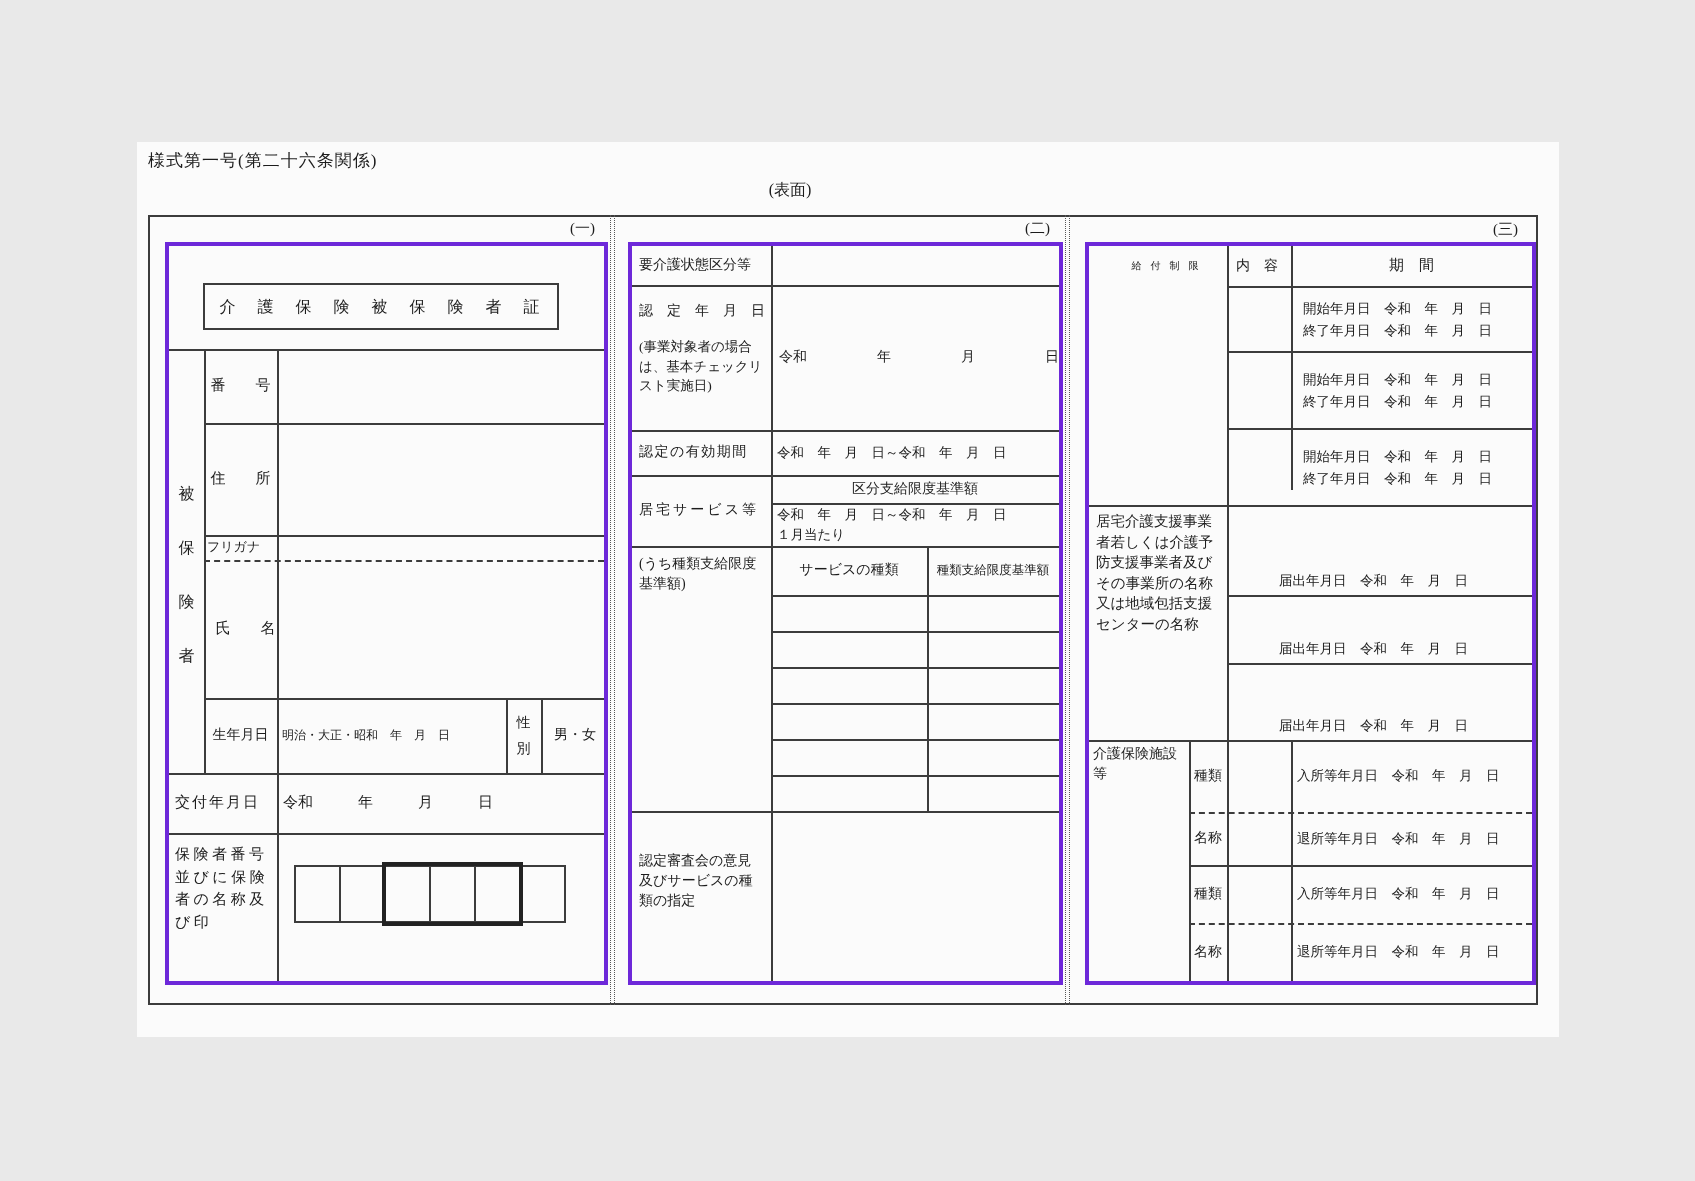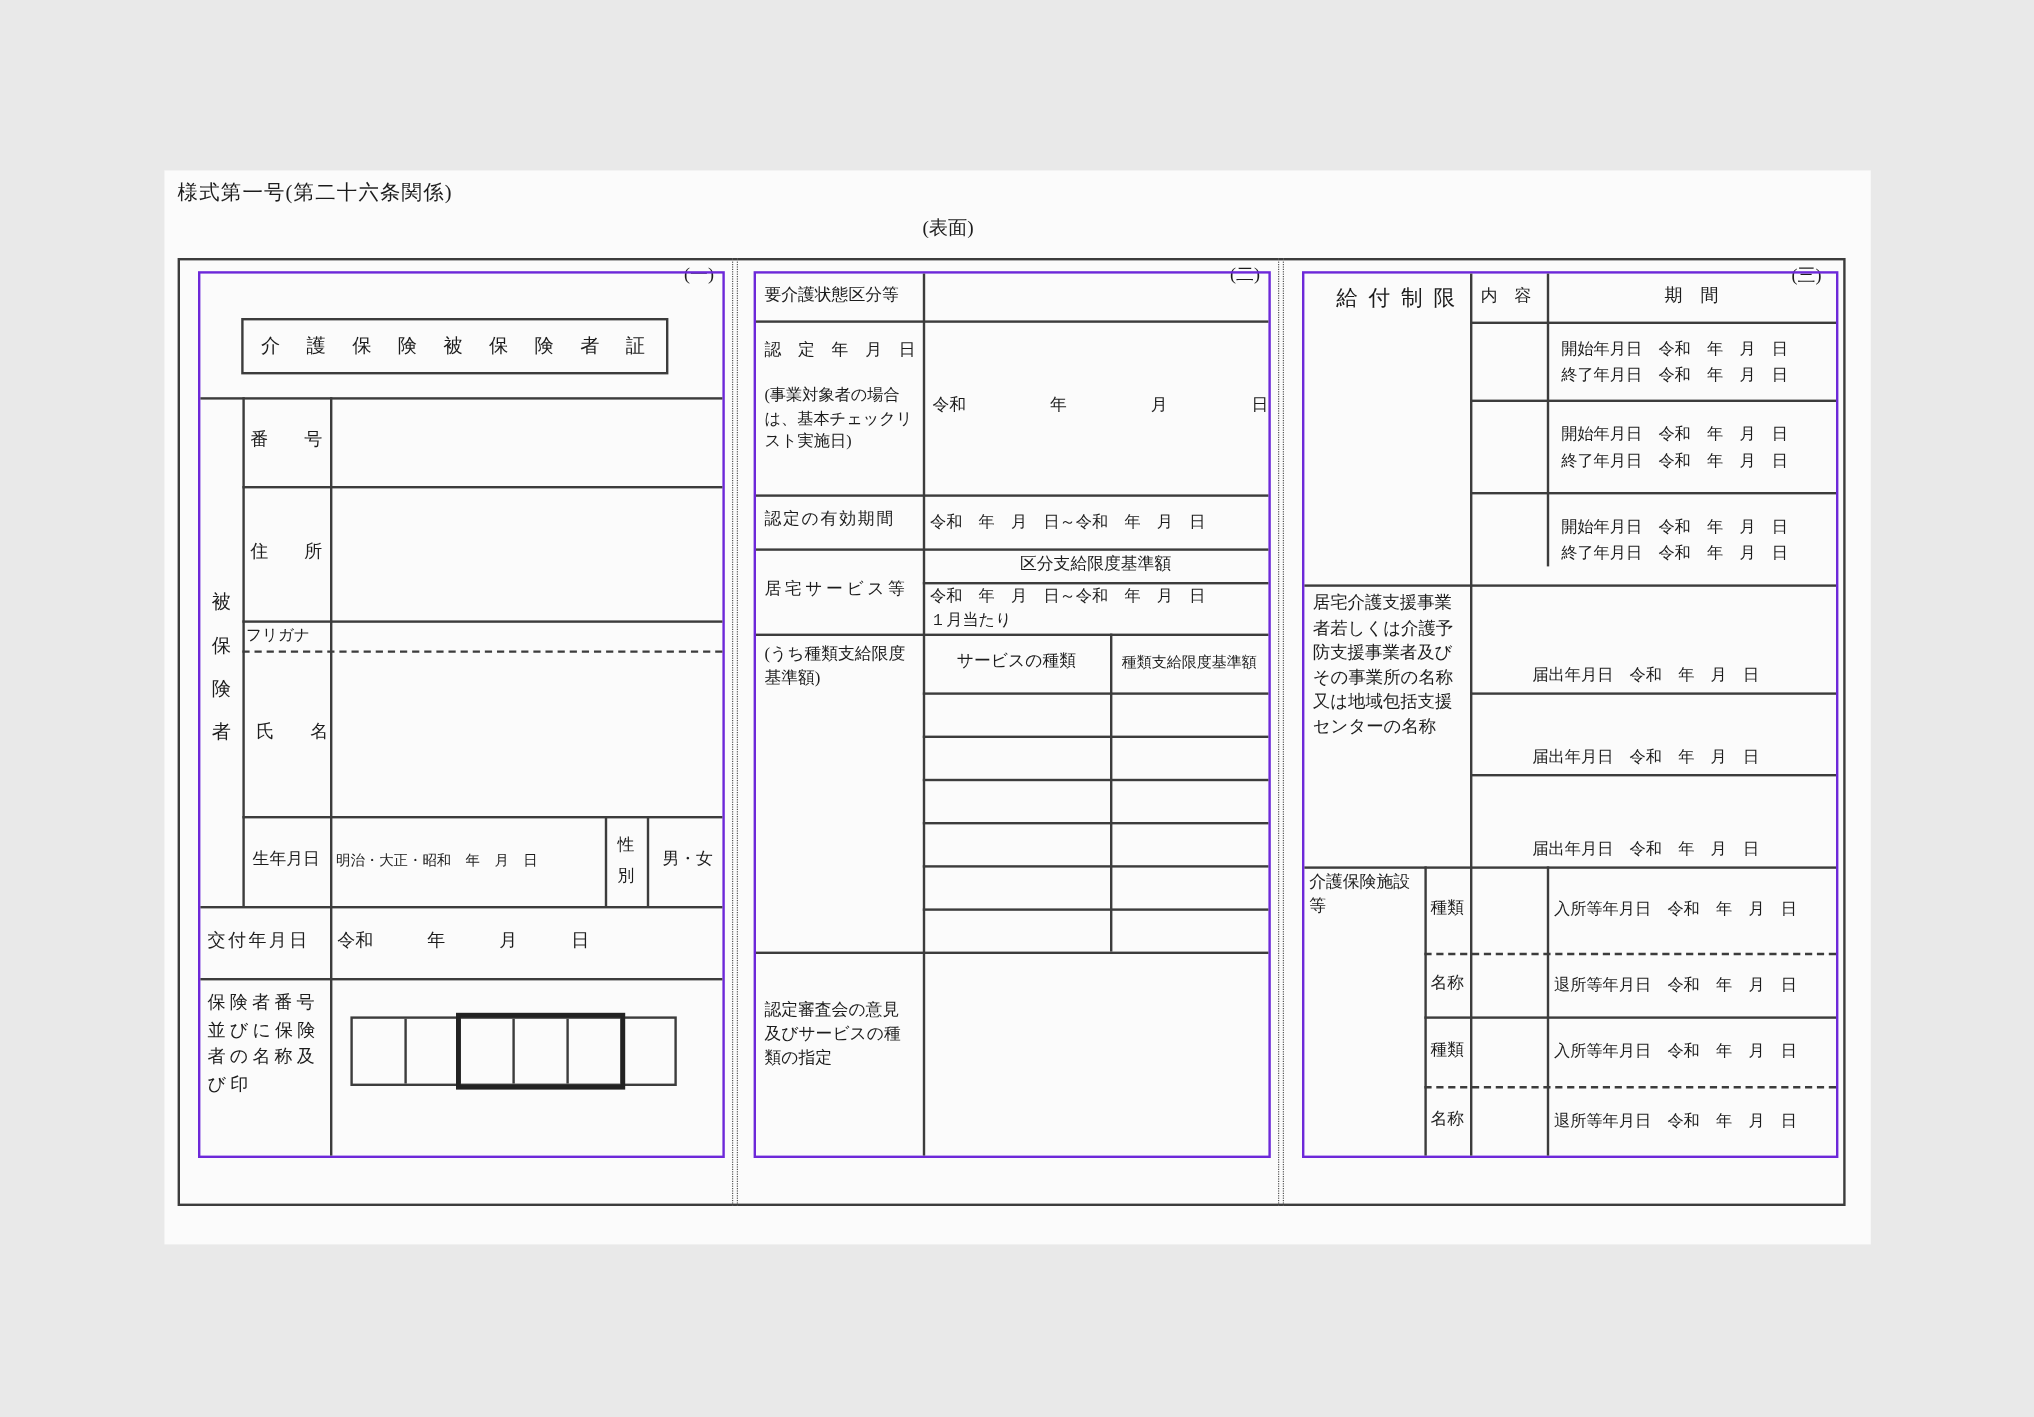--- a/index.html
+++ b/index.html
@@ -4,34 +4,34 @@
 <style>
   html,body{margin:0;padding:0;}
   body{background:#dedede;font-family:"Liberation Serif","DejaVu Serif",serif;}
   .canvas{position:relative;width:1695px;height:1181px;background:#e9e9e9;overflow:hidden;color:#1c1c1c;}
   .page{position:absolute;left:137px;top:142px;width:1422px;height:895px;background:#fbfbfb;}
   .form-title{position:absolute;left:148px;top:149px;font-size:17px;letter-spacing:1px;}
   .side-label{position:absolute;left:700px;top:180px;width:180px;text-align:center;font-size:16px;}
   .outer-box{position:absolute;left:148px;top:215px;width:1390px;height:790px;border:2px solid #3c3c3c;box-sizing:border-box;}
   .fold{position:absolute;top:215px;height:790px;width:5px;border-left:1px dotted #565656;border-right:1px dotted #565656;box-sizing:border-box;}
   .corner{position:absolute;top:219px;width:62px;text-align:right;font-size:15px;}
-  .panel{position:absolute;top:226px;border:2px solid #6d28d9;box-sizing:content-box;}
+  .panel{position:absolute;top:242px;border:4px solid #6d28d9;box-sizing:content-box;}
   
   .hl{position:absolute;height:2px;background:#3c3c3c;}
   .hld{position:absolute;height:0;border-top:2px dashed #3c3c3c;}
   .vl{position:absolute;width:2px;background:#3c3c3c;}
   .cell{position:absolute;box-sizing:border-box;display:flex;align-items:center;font-size:14px;line-height:1.45;}
   .top{align-items:flex-start;}
   .bottom{align-items:flex-end;}
   .center{justify-content:center;text-align:center;}
   .box{border:2px solid #3c3c3c;}
   .pre{white-space:pre-wrap;word-break:break-all;}
   
   .card-title{letter-spacing:3px;font-size:16px;}
-  .vert{width:18px;margin:0 auto;word-break:break-all;line-height:36px;font-size:16px;text-align:center;}
+  .vert{width:18px;margin:0 auto;word-break:break-all;line-height:54px;font-size:16px;text-align:center;}
   .sexvert{width:16px;margin:0 auto;word-break:break-all;line-height:26px;font-size:14px;text-align:center;}
   .insurer-boxes{position:absolute;display:flex;border:2px solid #3c3c3c;box-sizing:border-box;}
   .insurer-boxes > div{flex:1;border-right:2px solid #3c3c3c;}
   .insurer-boxes > div:last-child{border-right:none;}
   .thick-overlay{position:absolute;border:4px solid #222;box-sizing:border-box;pointer-events:none;background:transparent;}
 </style>
 </head>
 <body>
 
 <div class="canvas">
@@ -160,21 +160,21 @@
     <div class="hl" style="left:138px;top:105px;width:305px;"></div>
     <div class="hl" style="left:138px;top:182px;width:305px;"></div>
     <div class="hl" style="left:0;top:259px;width:443px;"></div>
     <div class="hl" style="left:138px;top:349px;width:305px;"></div>
     <div class="hl" style="left:138px;top:417px;width:305px;"></div>
     <div class="hl" style="left:0;top:494px;width:443px;"></div>
     <div class="hld" style="left:100px;top:566px;width:343px;"></div>
     <div class="hl" style="left:100px;top:619px;width:343px;"></div>
     <div class="hld" style="left:100px;top:677px;width:343px;"></div>
 
-    <div class="cell center" style="left:0;top:0;width:152px;height:40px;letter-spacing:9px;font-size:18px;padding-left:9px;">給付制限</div>
+    <div class="cell center" style="left:0;top:0;width:152px;height:40px;letter-spacing:9px;font-size:10px;padding-left:9px;">給付制限</div>
     <div class="cell center" style="left:138px;top:0;width:60px;height:40px;">内　容</div>
     <div class="cell center" style="left:202px;top:0;width:241px;height:40px;font-size:15px;">期　間</div>
 
     <div class="cell" style="left:138px;top:40px;width:64px;height:65px;"></div>
     <div class="cell" style="left:202px;top:40px;width:241px;height:65px;padding-left:12px;display:block;padding-top:12px;font-size:13.5px;line-height:1.6;">
       <div>開始年月日　令和　年　月　日</div>
       <div>終了年月日　令和　年　月　日</div>
     </div>
     <div class="cell" style="left:138px;top:105px;width:64px;height:77px;"></div>
     <div class="cell" style="left:202px;top:105px;width:241px;height:77px;padding-left:12px;display:block;padding-top:18px;font-size:13.5px;line-height:1.6;">

